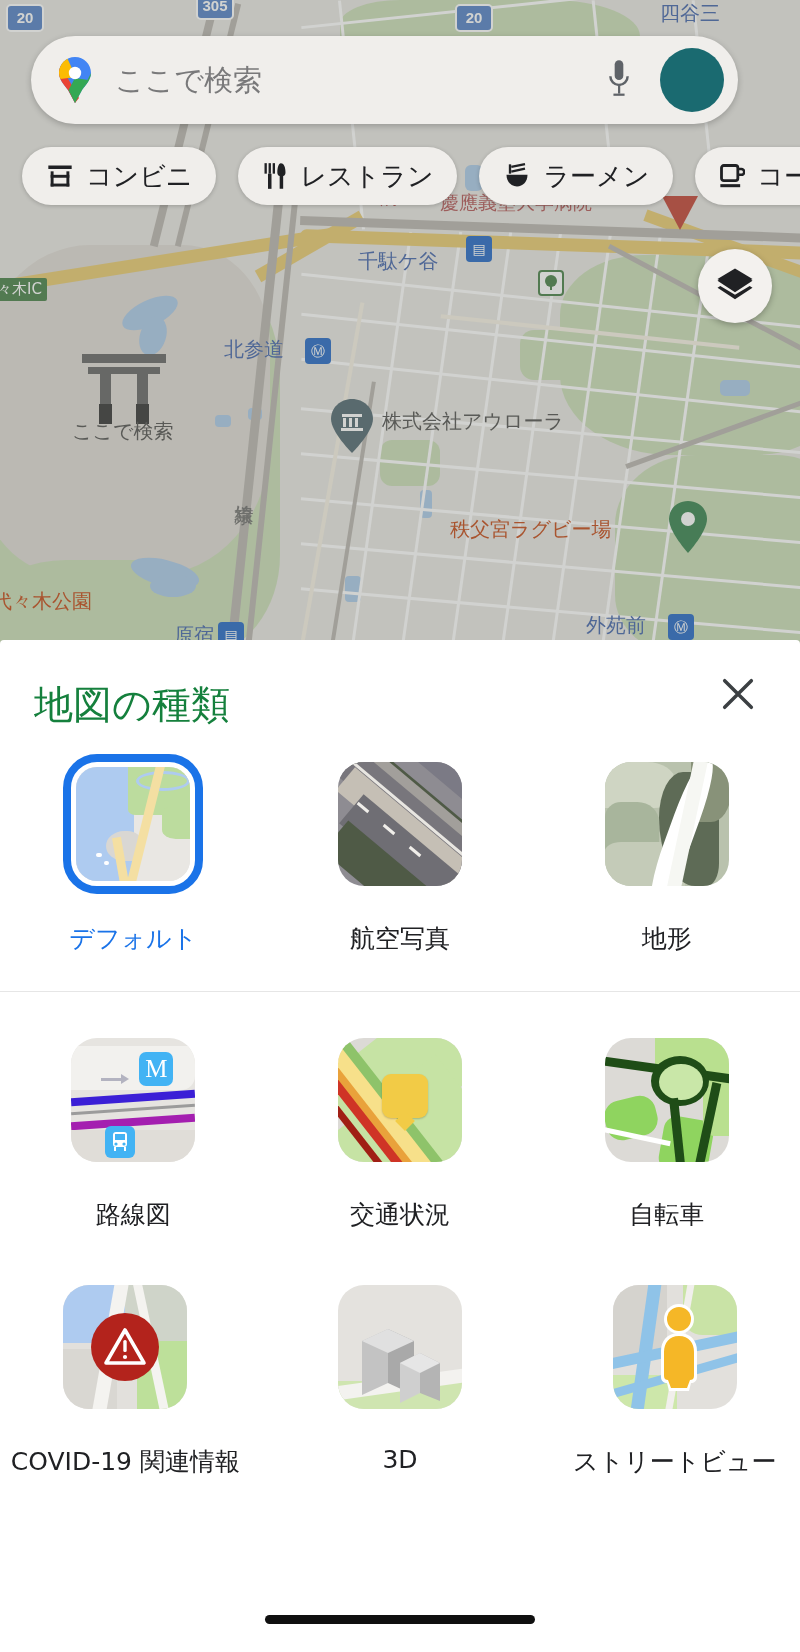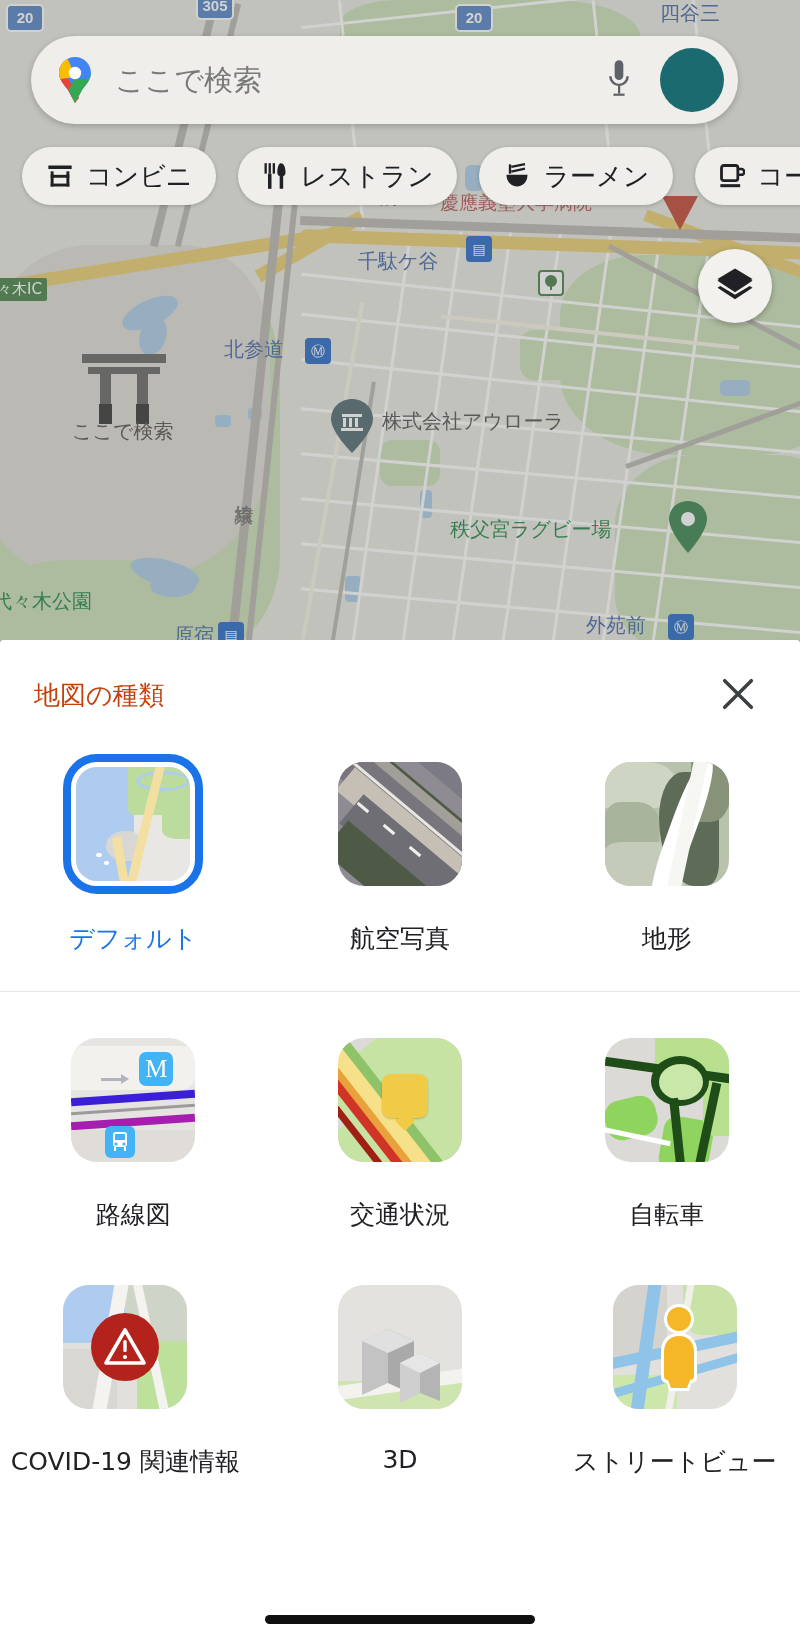--- a/index.html
+++ b/index.html
@@ -36,21 +36,21 @@
   .rail { background: #b6b2ac; }
 
   .maplabel {
     position: absolute;
     font-size: 20px;
     color: #4a4a48;
     white-space: nowrap;
     font-family: "DejaVu Sans", sans-serif;
   }
   .maplabel.blue { color: #3b5ea8; }
-  .maplabel.green { color: #15803d; }
+  .maplabel.green { color: #c2410c; }
 
   .badge-sq {
     position: absolute; width: 26px; height: 26px; border-radius: 4px;
     background: #1a62c4; color:#fff; font-size: 14px; line-height: 26px;
     text-align:center; font-family:"DejaVu Sans", sans-serif;
   }
   .shield {
     position:absolute; width: 38px; height: 28px; border-radius: 5px;
     background:#4d7cc4; border: 2px solid #fff; color:#fff;
     font-size:15px; line-height:24px; text-align:center; font-weight:bold;
@@ -110,21 +110,21 @@
   #sheet {
     position: absolute; left: 0; top: 640px; width: 800px; height: 1012px;
     background: #ffffff; z-index: 80;
     border-top-left-radius: 4px; border-top-right-radius: 4px;
   }
   #sheet-header {
     position: relative; height: 106px;
   }
   #sheet-title {
     position: absolute; left: 34px; top: 38px;
-    font-size: 26px; color: #c2410c; font-family:"DejaVu Sans", sans-serif;
+    font-size: 39px; color: #15803d; font-family:"DejaVu Sans", sans-serif;
   }
   #close-btn {
     position: absolute; right: 36px; top: 28px;
     width: 52px; height: 52px; display:flex; align-items:center; justify-content:center;
     cursor: pointer;
   }
 
   .section-title {
     font-size: 30px; color: #202124; margin: 0 0 0 34px;
     font-family:"DejaVu Sans", sans-serif;

